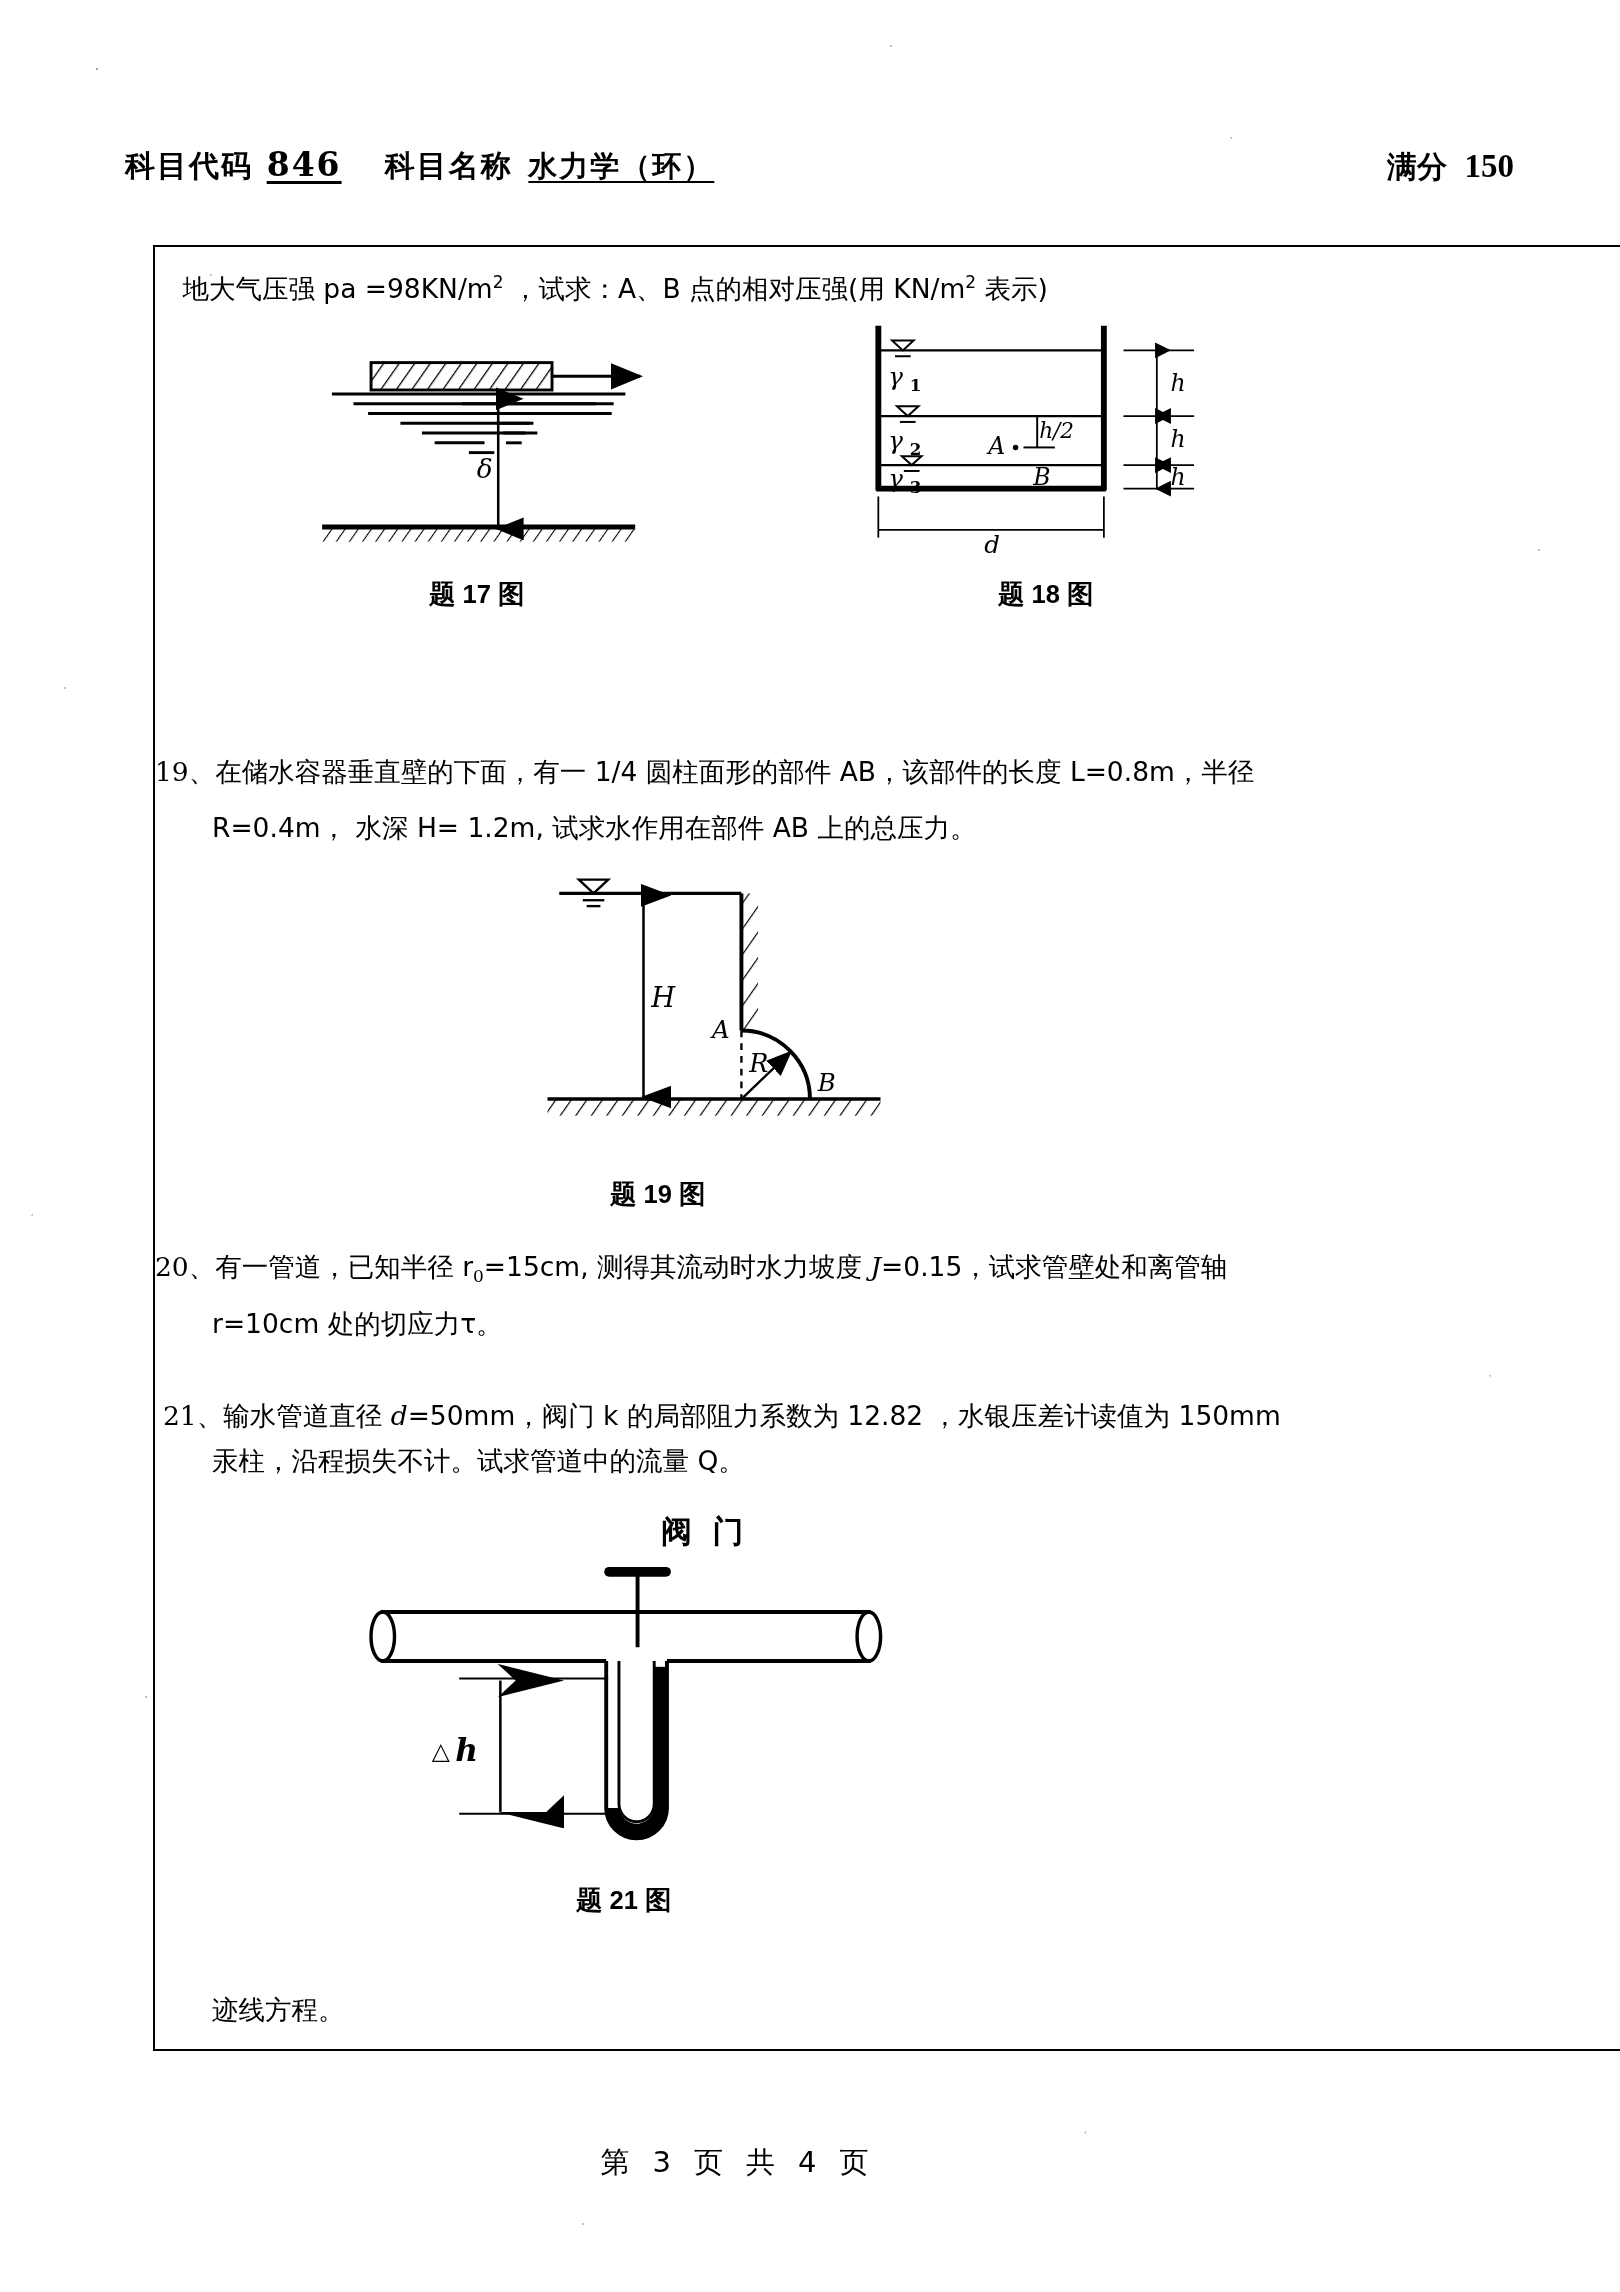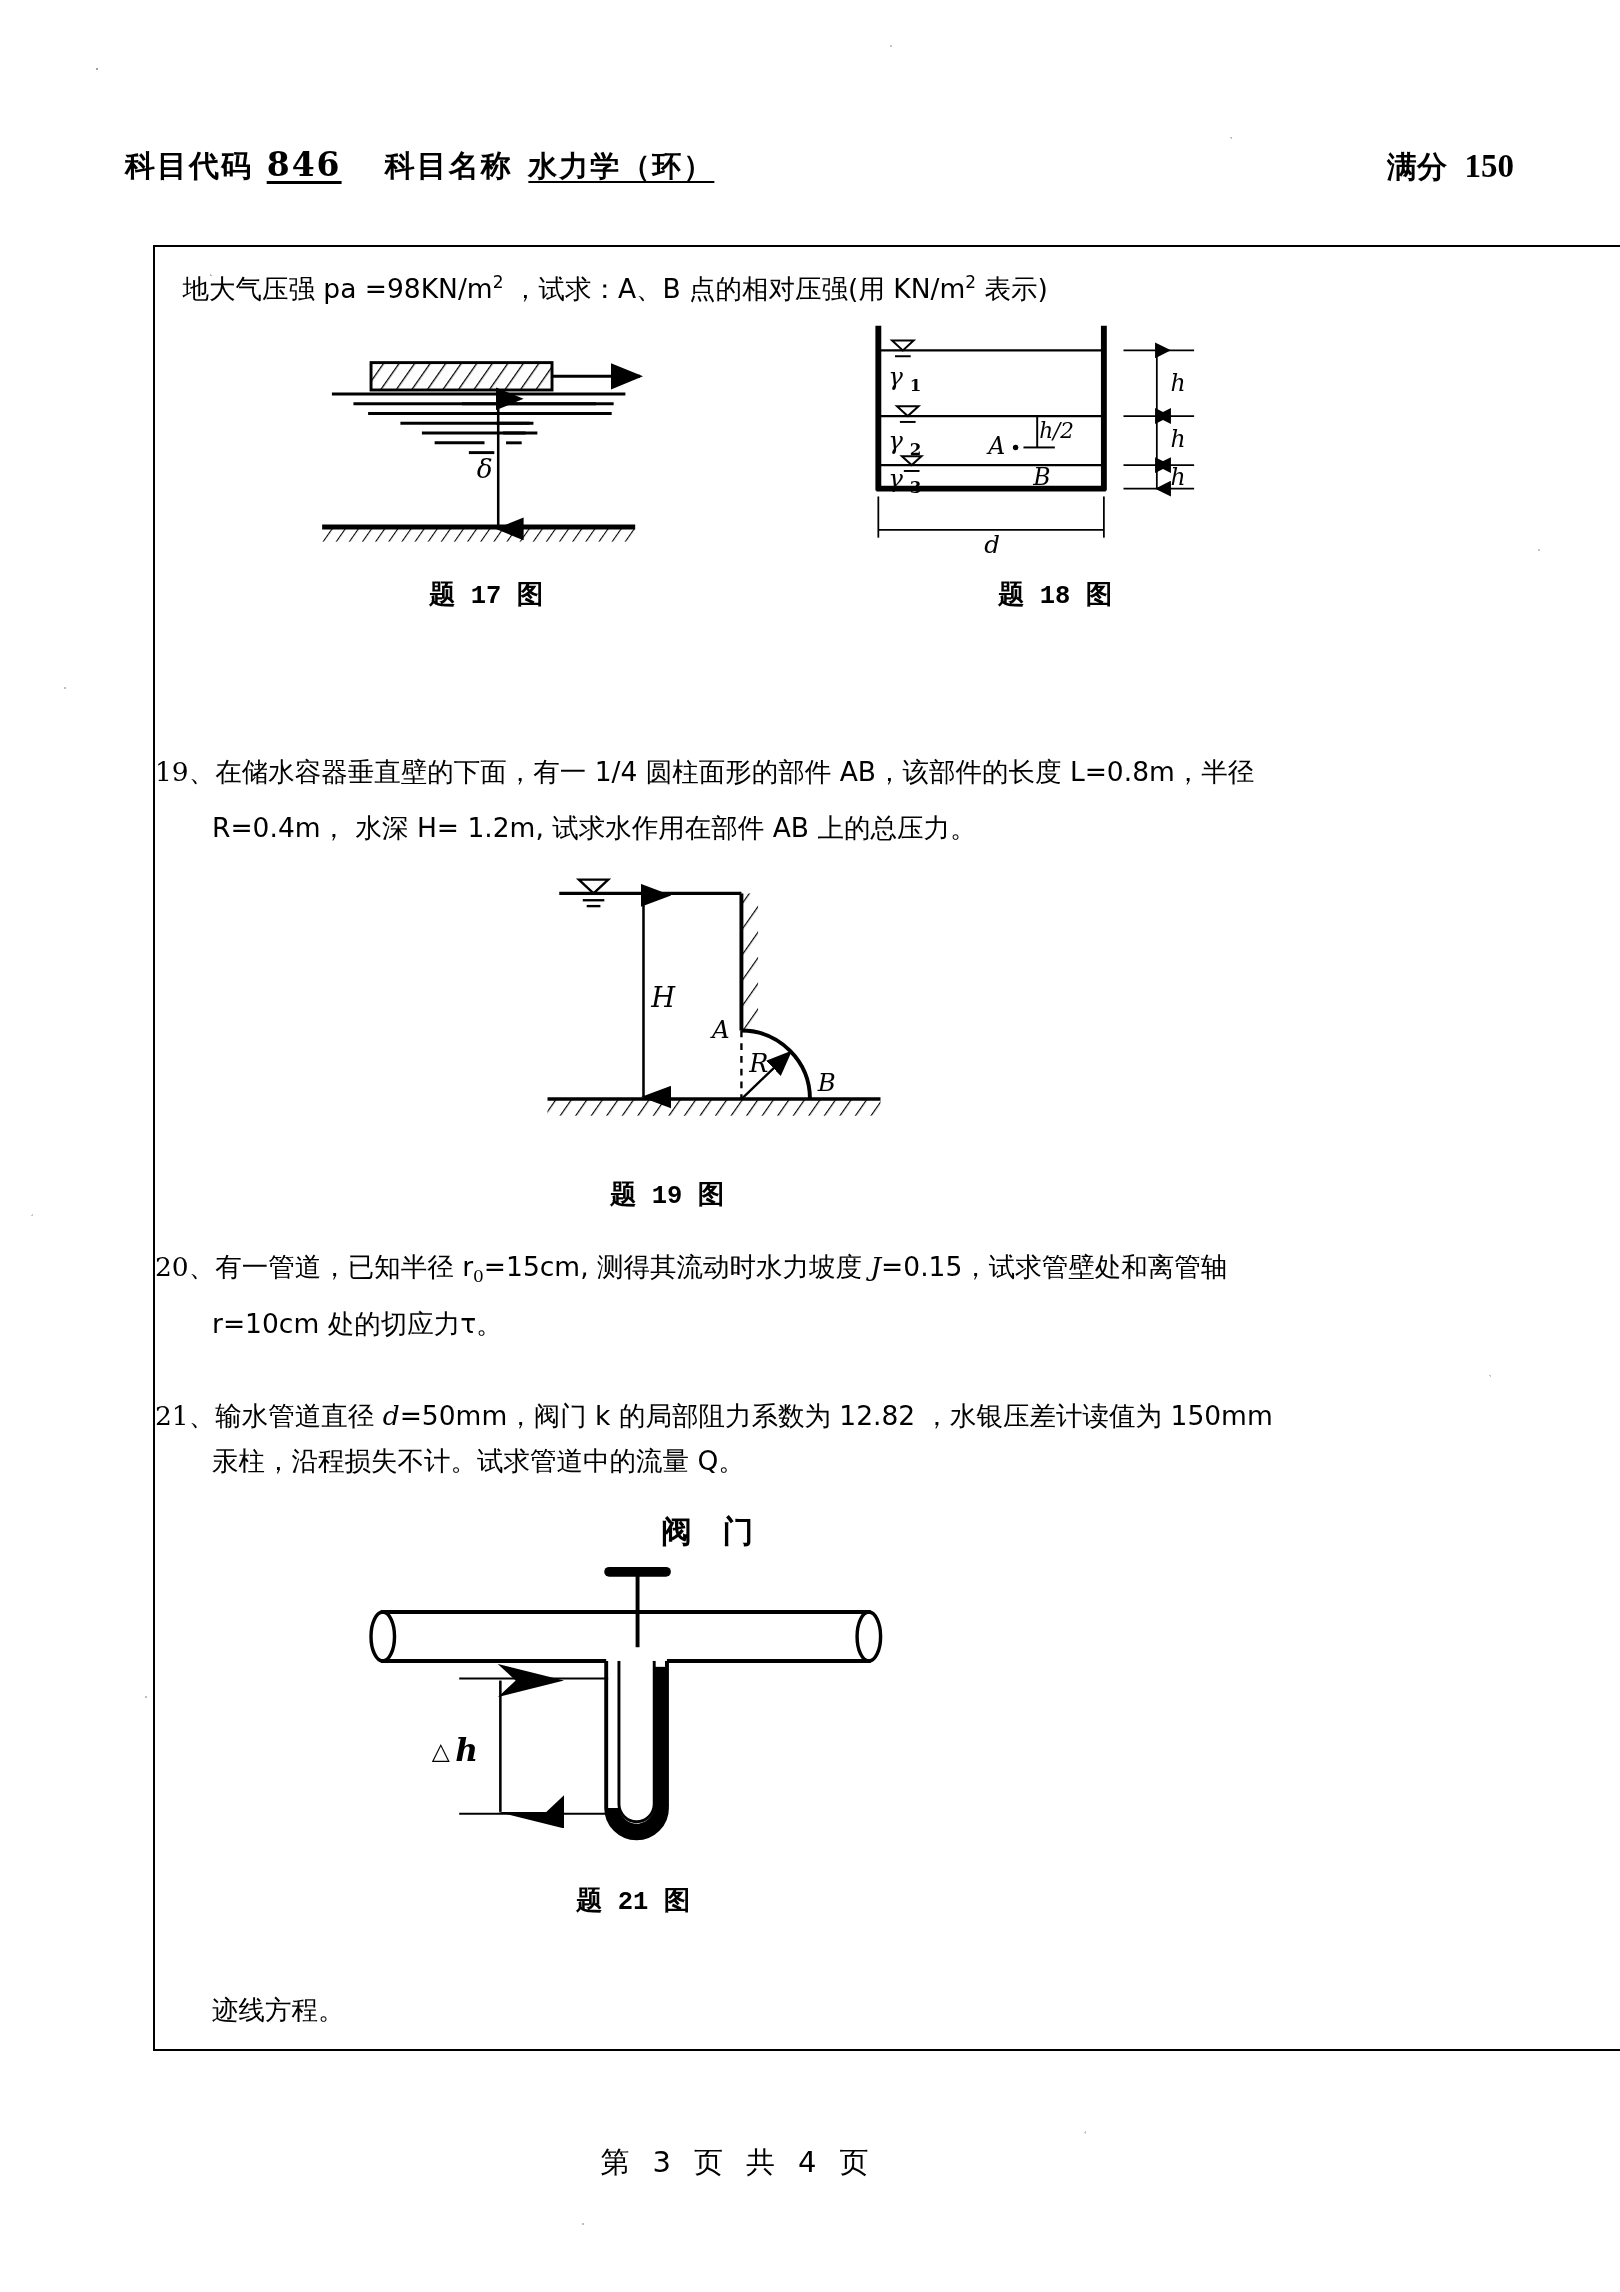--- a/index.html
+++ b/index.html
@@ -101,21 +101,21 @@
     font-family: "DejaVu Serif", "Liberation Serif", serif;
   }
   .ital { font-family: "DejaVu Serif","Liberation Serif",serif; font-style: italic; }
   .ser  { font-family: "DejaVu Serif","Liberation Serif",serif; }
   sub, sup { font-size: .64em; }
 
   .caption {
     position: absolute;
     font-size: 25.5px;
     font-weight: bold;
-    font-family: Liberation Mono, monospace;
+    font-family: Liberation Sans, sans-serif;
     white-space: nowrap;
   }
   .caption .cn { font-size: 26.5px; }
 
   .figure { position: absolute; }
 
   
   .footer {
     position: absolute;
     left: 0; top: 2143px;
@@ -330,21 +330,21 @@
     <span class="cn">图</span>
   </div>
 
   <div class="q-line" style="left:0px; top:1000px;">
     <span class="num">20、</span><span>有一管道，已知半径 r</span><sub class="ser">0</sub><span>=15cm, 测得其流动时水力坡度 </span><span class="ital">J</span><span>=0.15，试求管壁处和离管轴</span>
   </div>
   <div class="q-line" style="left:57px; top:1057px;">
     <span>r=10cm 处的切应力τ。</span>
   </div>
 
-  <div class="q-line" style="left:0px; top:1149px;">
+  <div class="q-line" style="left:8px; top:1149px;">
     <span class="num">21、</span><span>输水管道直径 </span><span class="ital">d</span><span>=50mm，阀门 k 的局部阻力系数为 12.82 ，水银压差计读值为 150mm</span>
   </div>
   <div class="q-line" style="left:57px; top:1194px;">
     <span>汞柱，沿程损失不计。试求管道中的流量 Q。</span>
   </div>
 
   <div class="caption" style="left:490px; top:1264px; font-size:31px; letter-spacing:5.9px;margin-left:16px;">阀 门</div>
 
   <div class="figure" style="left:167px; top:1304px;">
     <svg width="588" height="314" viewBox="0 0 600 320">

